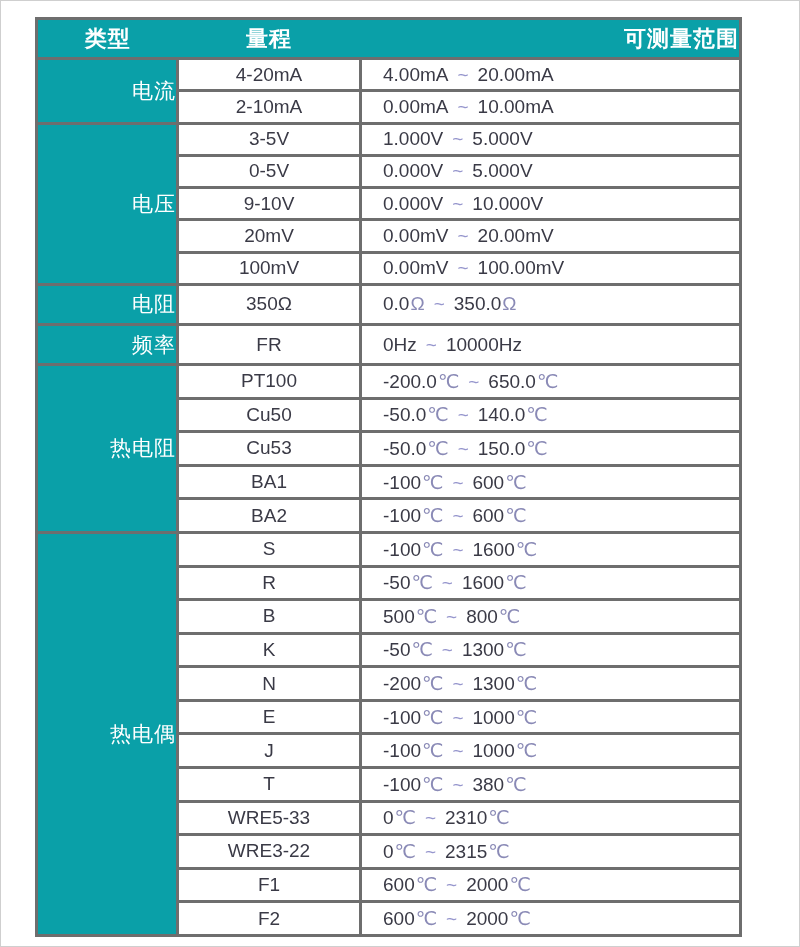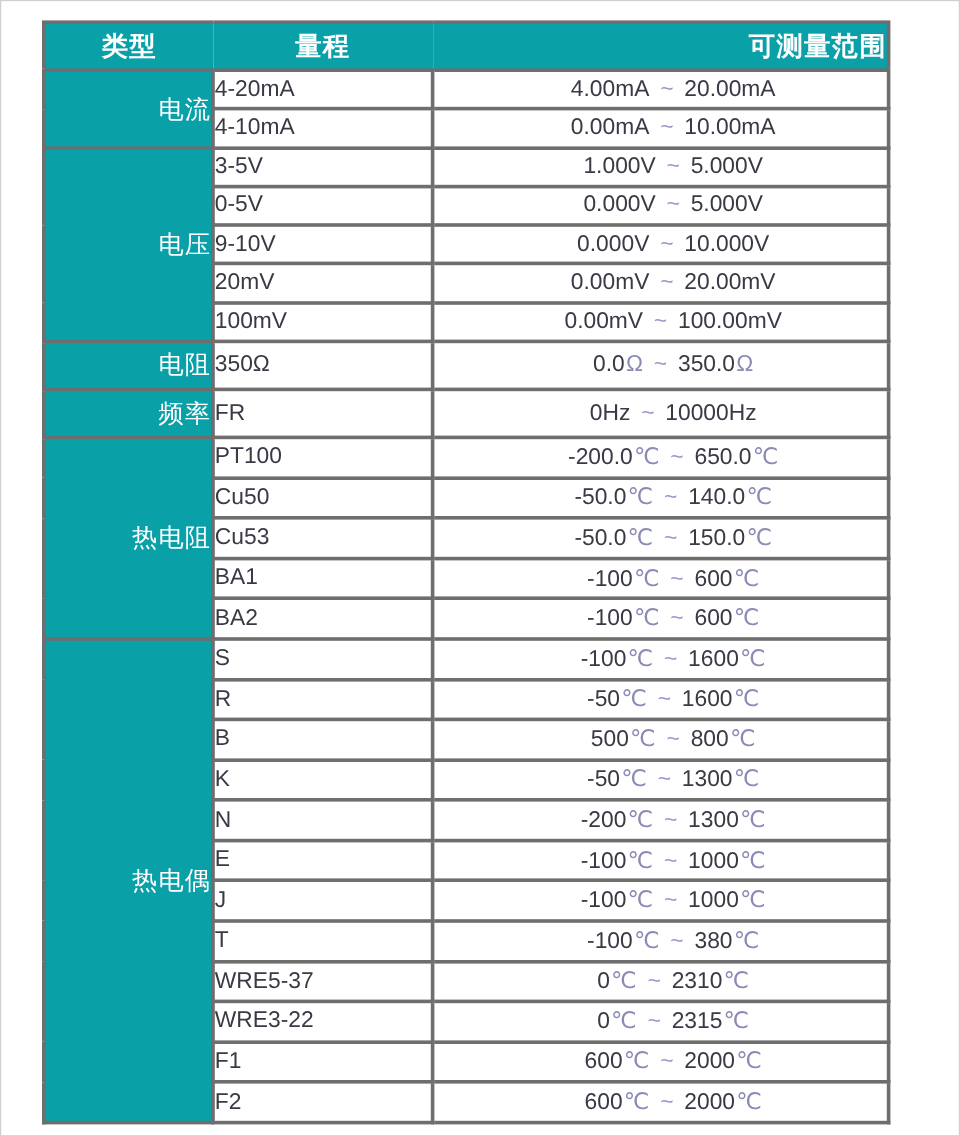--- a/index.html
+++ b/index.html
@@ -56,25 +56,26 @@
     background: #0aa0a8;
     color: #ffffff;
     font-size: 21px;
     font-weight: 500;
     text-align: right;
     letter-spacing: 1px;
   }
   .spec-table td.range {
     color: #3a3a46;
     font-size: 19px;
+    text-align: center;
   }
   .spec-table td.measure {
     color: #3a3a46;
     font-size: 19px;
-    text-align: center;
+    text-align: left;
     padding-left: 21px;
   }
   .tilde {
     color: #9696cd;
     margin: 0 9px;
     font-size: 19px;
   }
   .unit {
     color: #8a8ab6;
     margin-left: 1px;
@@ -97,21 +98,21 @@
         <th class="h-measure">可测量范围</th>
       </tr>
     </thead>
     <tbody>
         <tr>
           <td class="category" rowspan="2">电流</td>
           <td class="range">4-20mA</td>
           <td class="measure">4.00mA<span class="tilde">~</span>20.00mA</td>
         </tr>
         <tr>
-          <td class="range">4-10mA</td>
+          <td class="range">2-10mA</td>
           <td class="measure">0.00mA<span class="tilde">~</span>10.00mA</td>
         </tr>
         <tr>
           <td class="category" rowspan="5">电压</td>
           <td class="range">3-5V</td>
           <td class="measure">1.000V<span class="tilde">~</span>5.000V</td>
         </tr>
         <tr>
           <td class="range">0-5V</td>
           <td class="measure">0.000V<span class="tilde">~</span>5.000V</td>
@@ -186,21 +187,21 @@
         </tr>
         <tr>
           <td class="range">J</td>
           <td class="measure">-100<span class="unit">℃</span><span class="tilde">~</span>1000<span class="unit">℃</span></td>
         </tr>
         <tr>
           <td class="range">T</td>
           <td class="measure">-100<span class="unit">℃</span><span class="tilde">~</span>380<span class="unit">℃</span></td>
         </tr>
         <tr>
-          <td class="range">WRE5-37</td>
+          <td class="range">WRE5-33</td>
           <td class="measure">0<span class="unit">℃</span><span class="tilde">~</span>2310<span class="unit">℃</span></td>
         </tr>
         <tr>
           <td class="range">WRE3-22</td>
           <td class="measure">0<span class="unit">℃</span><span class="tilde">~</span>2315<span class="unit">℃</span></td>
         </tr>
         <tr>
           <td class="range">F1</td>
           <td class="measure">600<span class="unit">℃</span><span class="tilde">~</span>2000<span class="unit">℃</span></td>
         </tr>

